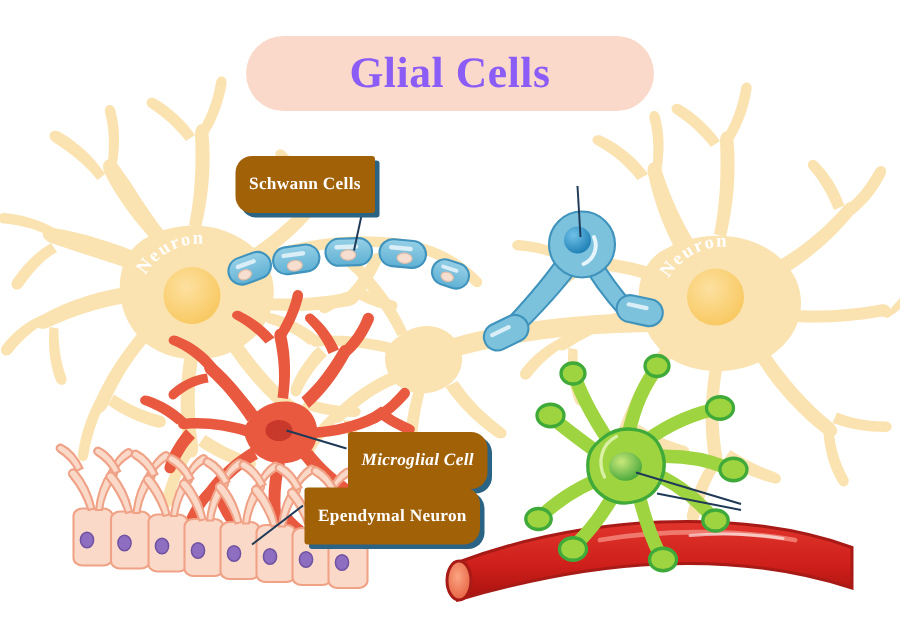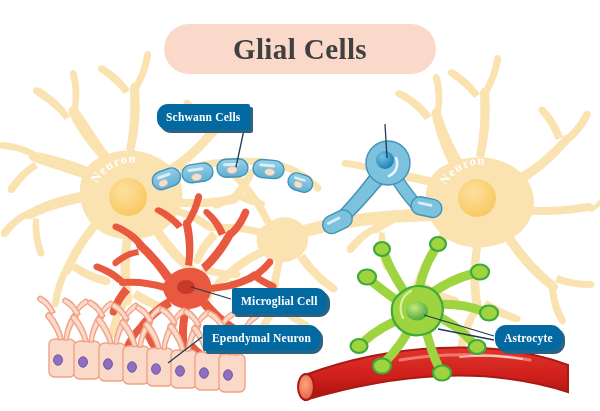--- a/index.html
+++ b/index.html
@@ -21,47 +21,47 @@
     border-radius:26px;
   }
   .title-text{
     position:absolute;
     left:164px;top:24px;width:272px;height:50px;
     display:flex;align-items:center;justify-content:center;
     font-family:"Liberation Serif", serif;
     font-weight:bold;
     font-size:29px;
     letter-spacing:0.4px;
-    color:#404040;
+    color:#8b5cf6;
     white-space:nowrap;
   }
 
   
   .lbl{
     position:absolute;
-    background:#0369a1;
+    background:#a16207;
     color:#ffffff;
     font-family:"Liberation Serif", serif;
     font-weight:bold;
     font-size:11.5px;
     letter-spacing:0.2px;
     white-space:nowrap;
     display:flex;align-items:center;justify-content:center;
-    height:26px;
+    height:38px;
     box-sizing:border-box;
     padding:0 9px;
     box-shadow:3px 3px 0 0 #2b6384;
   }
   .lbl.round-left{border-radius:11px 2px 2px 11px;}
   .lbl.round-right{border-radius:2px 11px 11px 2px;}
   .lbl.round-all{border-radius:11px;}
 
   #lbl-schwann{left:157px;top:104px;}
   #lbl-oligo{left:308px;top:103px;}
-  #lbl-microglial{left:232px;top:288px;}
+  #lbl-microglial{left:232px;top:288px;font-style:italic;}
   #lbl-ependymal{left:203px;top:325px;}
   #lbl-astrocyte{left:495px;top:325px;}
 </style>
 </head>
 <body>
 
 <div id="stage">
 
   <svg class="diagram" viewBox="0 0 600 411" xmlns="http://www.w3.org/2000/svg">
 
@@ -507,15 +507,14 @@
   <div class="title-pill"></div>
   <div class="title-text">Glial Cells</div>
 
   <div class="lbl round-left" id="lbl-schwann">Schwann Cells</div>
 
 
   <div class="lbl round-right" id="lbl-microglial">Microglial Cell</div>
 
   <div class="lbl round-right" id="lbl-ependymal">Ependymal Neuron</div>
 
-  <div class="lbl round-all" id="lbl-astrocyte">Astrocyte</div>
 
 </div>
 
 </body></html>

